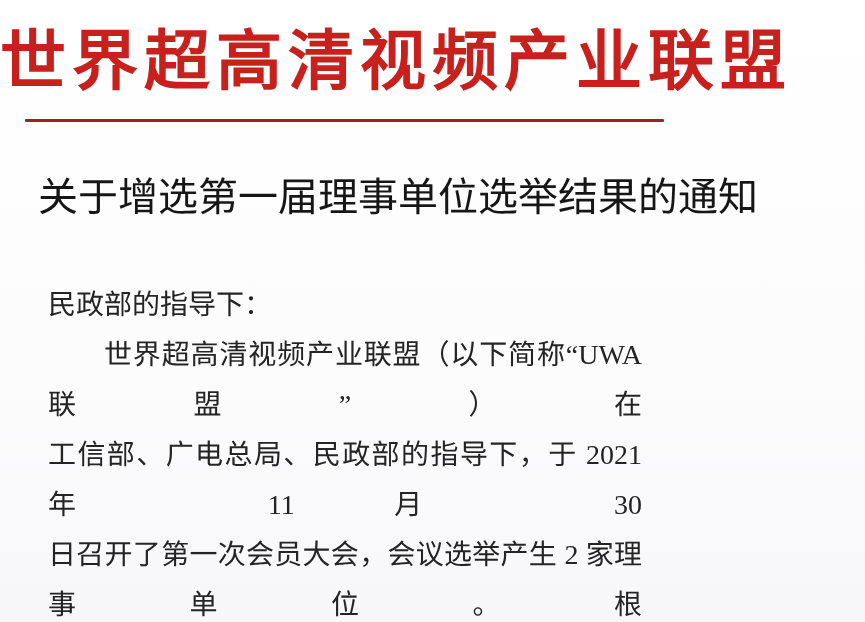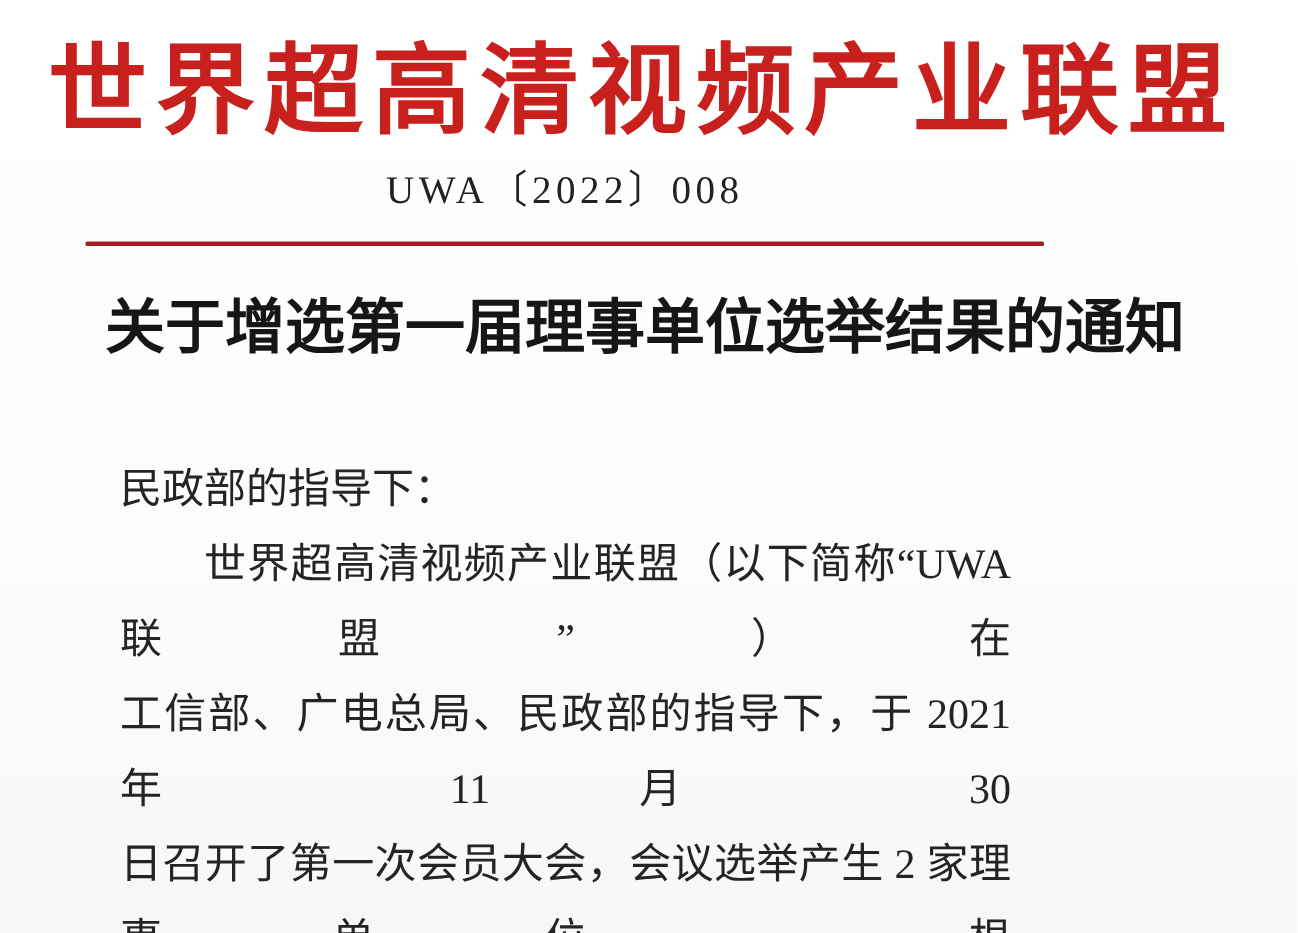--- a/index.html
+++ b/index.html
@@ -11,21 +11,20 @@
     height: 622px;
     overflow: hidden;
     background: linear-gradient(180deg, #ffffff 0%, #fcfcfd 60%, #f7f7f9 100%);
     font-family: "Liberation Serif", "DejaVu Serif", serif;
     color: #1f1f1f;
   }
   .page {
     position: relative;
     width: 689px;
     height: 622px;
-    padding-left: 32px;
   }
   
   .org-title {
     margin: 0;
     padding-top: 24px;
     text-align: center;
     font-family: "Liberation Serif", "DejaVu Serif", serif;
     font-size: 66px;
     line-height: 1.15;
     font-weight: 900;
@@ -41,26 +40,26 @@
     color: #222222;
   }
   .red-rule {
     height: 3px;
     background: #a81d22;
     margin: 19px 25px 0 25px;
     border-radius: 1px;
   }
   
   .doc-heading {
-    margin: 32px 38px 0 38px;
+    margin: 52px 38px 0 38px;
     text-align: center;
     font-family: "Liberation Sans", "DejaVu Sans", sans-serif;
     font-size: 40px;
     line-height: 1.15;
-    font-weight: 700;
+    font-weight: 400;
     color: #161616;
     white-space: nowrap;
   }
   
   .doc-body {
     margin: 60px 47px 0 48px;
     font-size: 28px;
     line-height: 50px;
     color: #242424;
   }
@@ -76,21 +75,20 @@
     text-indent: 2em;
   }
 </style>
 </head>
 <body>
 
 <div class="page">
 
   <header>
     <h1 class="org-title">世界超高清视频产业联盟</h1>
-    <div class="doc-number">UWA〔2022〕008</div>
     <div class="red-rule"></div>
   </header>
 
   <h2 class="doc-heading">关于增选第一届理事单位选举结果的通知</h2>
 
   <main class="doc-body">
     <p class="line salutation">民政部的指导下：</p>
     <p class="line indent justify">世界超高清视频产业联盟（以下简称“UWA 联盟”）在</p>
     <p class="line justify">工信部、广电总局、民政部的指导下，于 2021 年 11 月 30</p>
     <p class="line justify">日召开了第一次会员大会，会议选举产生 2 家理事单位。根</p>

